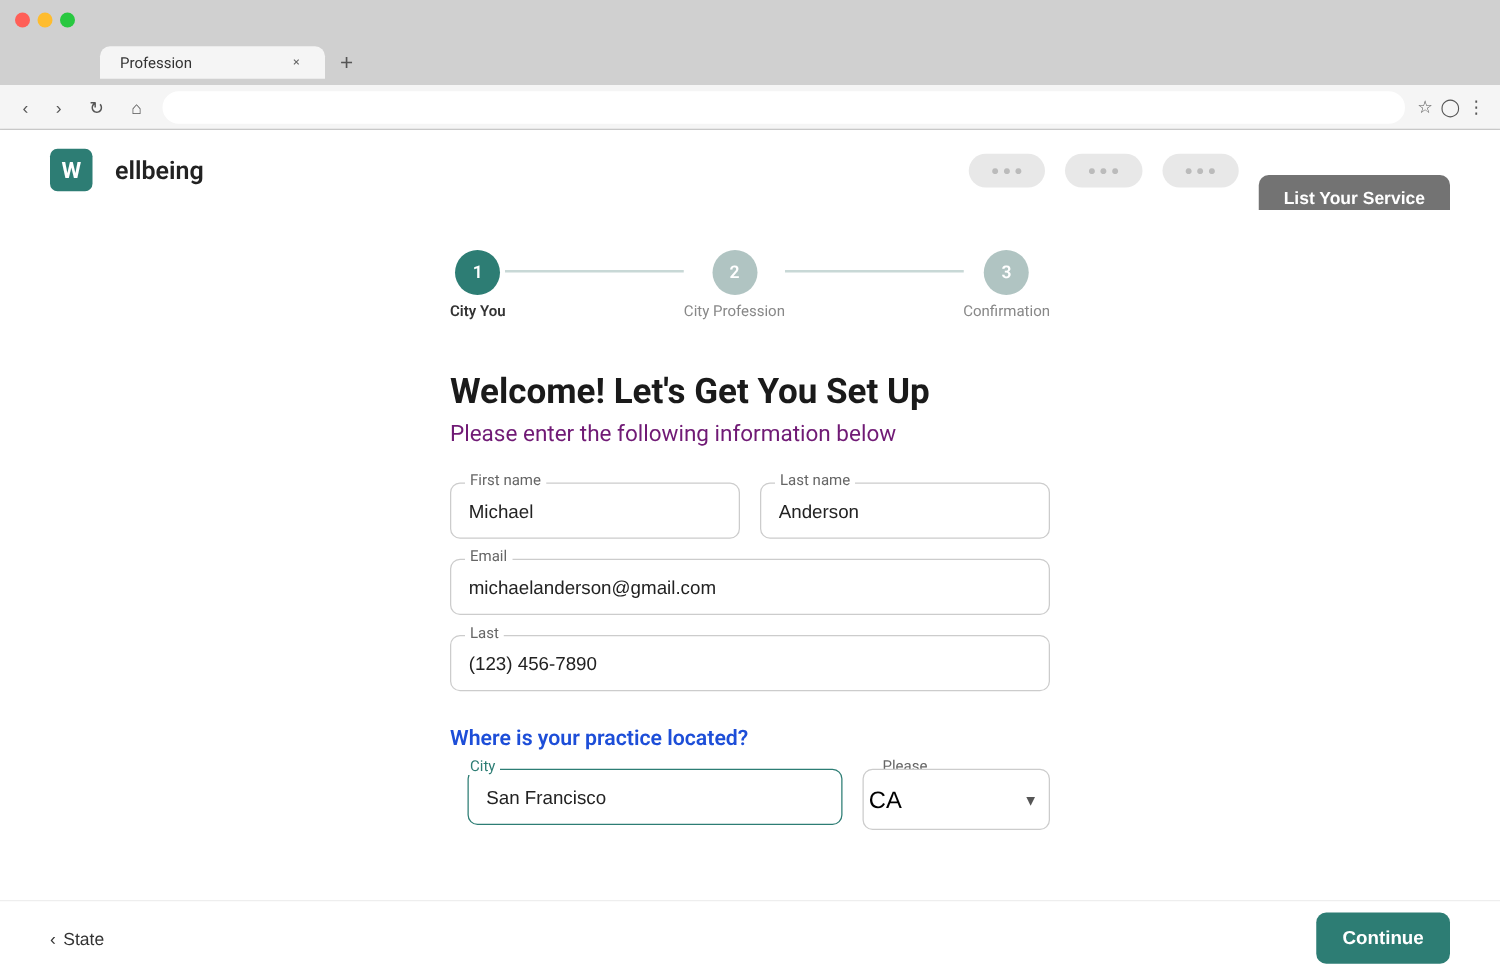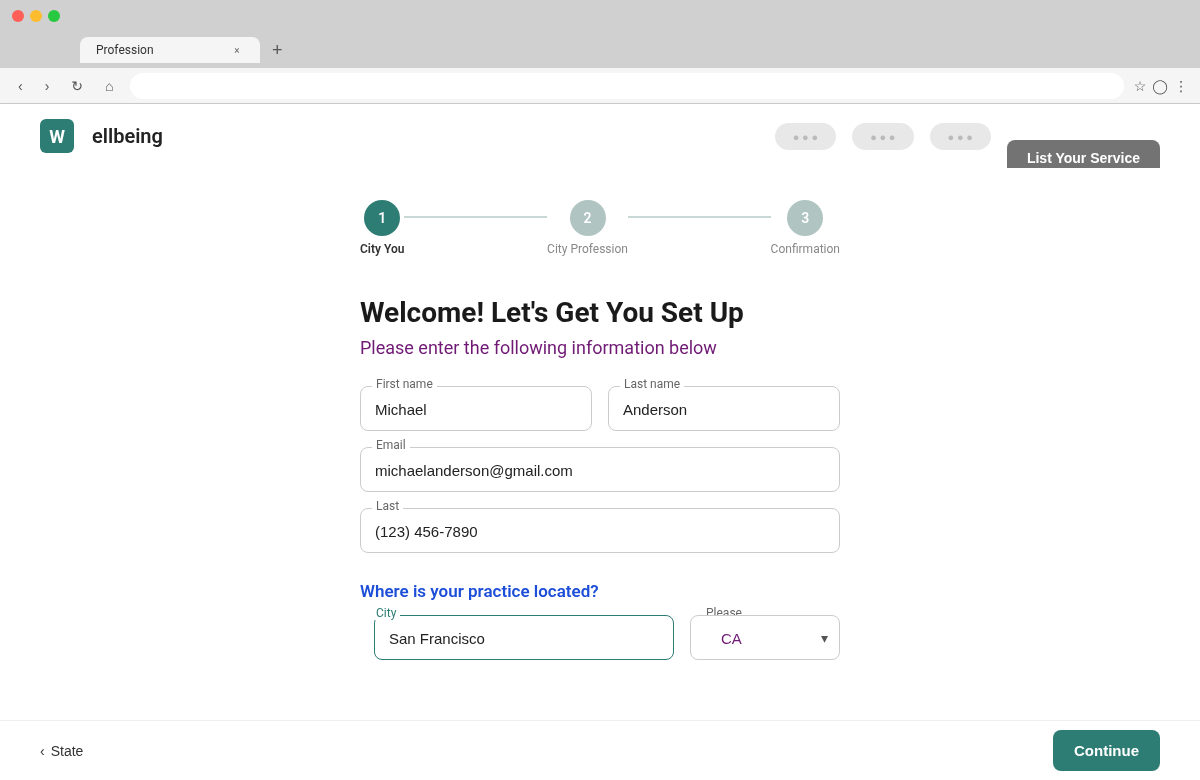--- a/index.html
+++ b/index.html
@@ -308,23 +308,23 @@
     .state-group {
       flex: 1;
     }
     .select-wrapper {
       position: relative;
     }
     .form-select {
       width: 100%;
       border: 1.5px solid #ccc;
       border-radius: 8px;
-      padding: 14px 36px 12px 30px;
-      font-size: 15px;
-      color: #701a75;
+      padding: 14px 36px 12px 4px;
+      font-size: 19px;
+      color: #000000;
       outline: none;
       background: white;
       appearance: none;
       cursor: pointer;
     }
     .select-arrow {
       position: absolute;
       right: 12px;
       top: 50%;
       transform: translateY(-50%);

